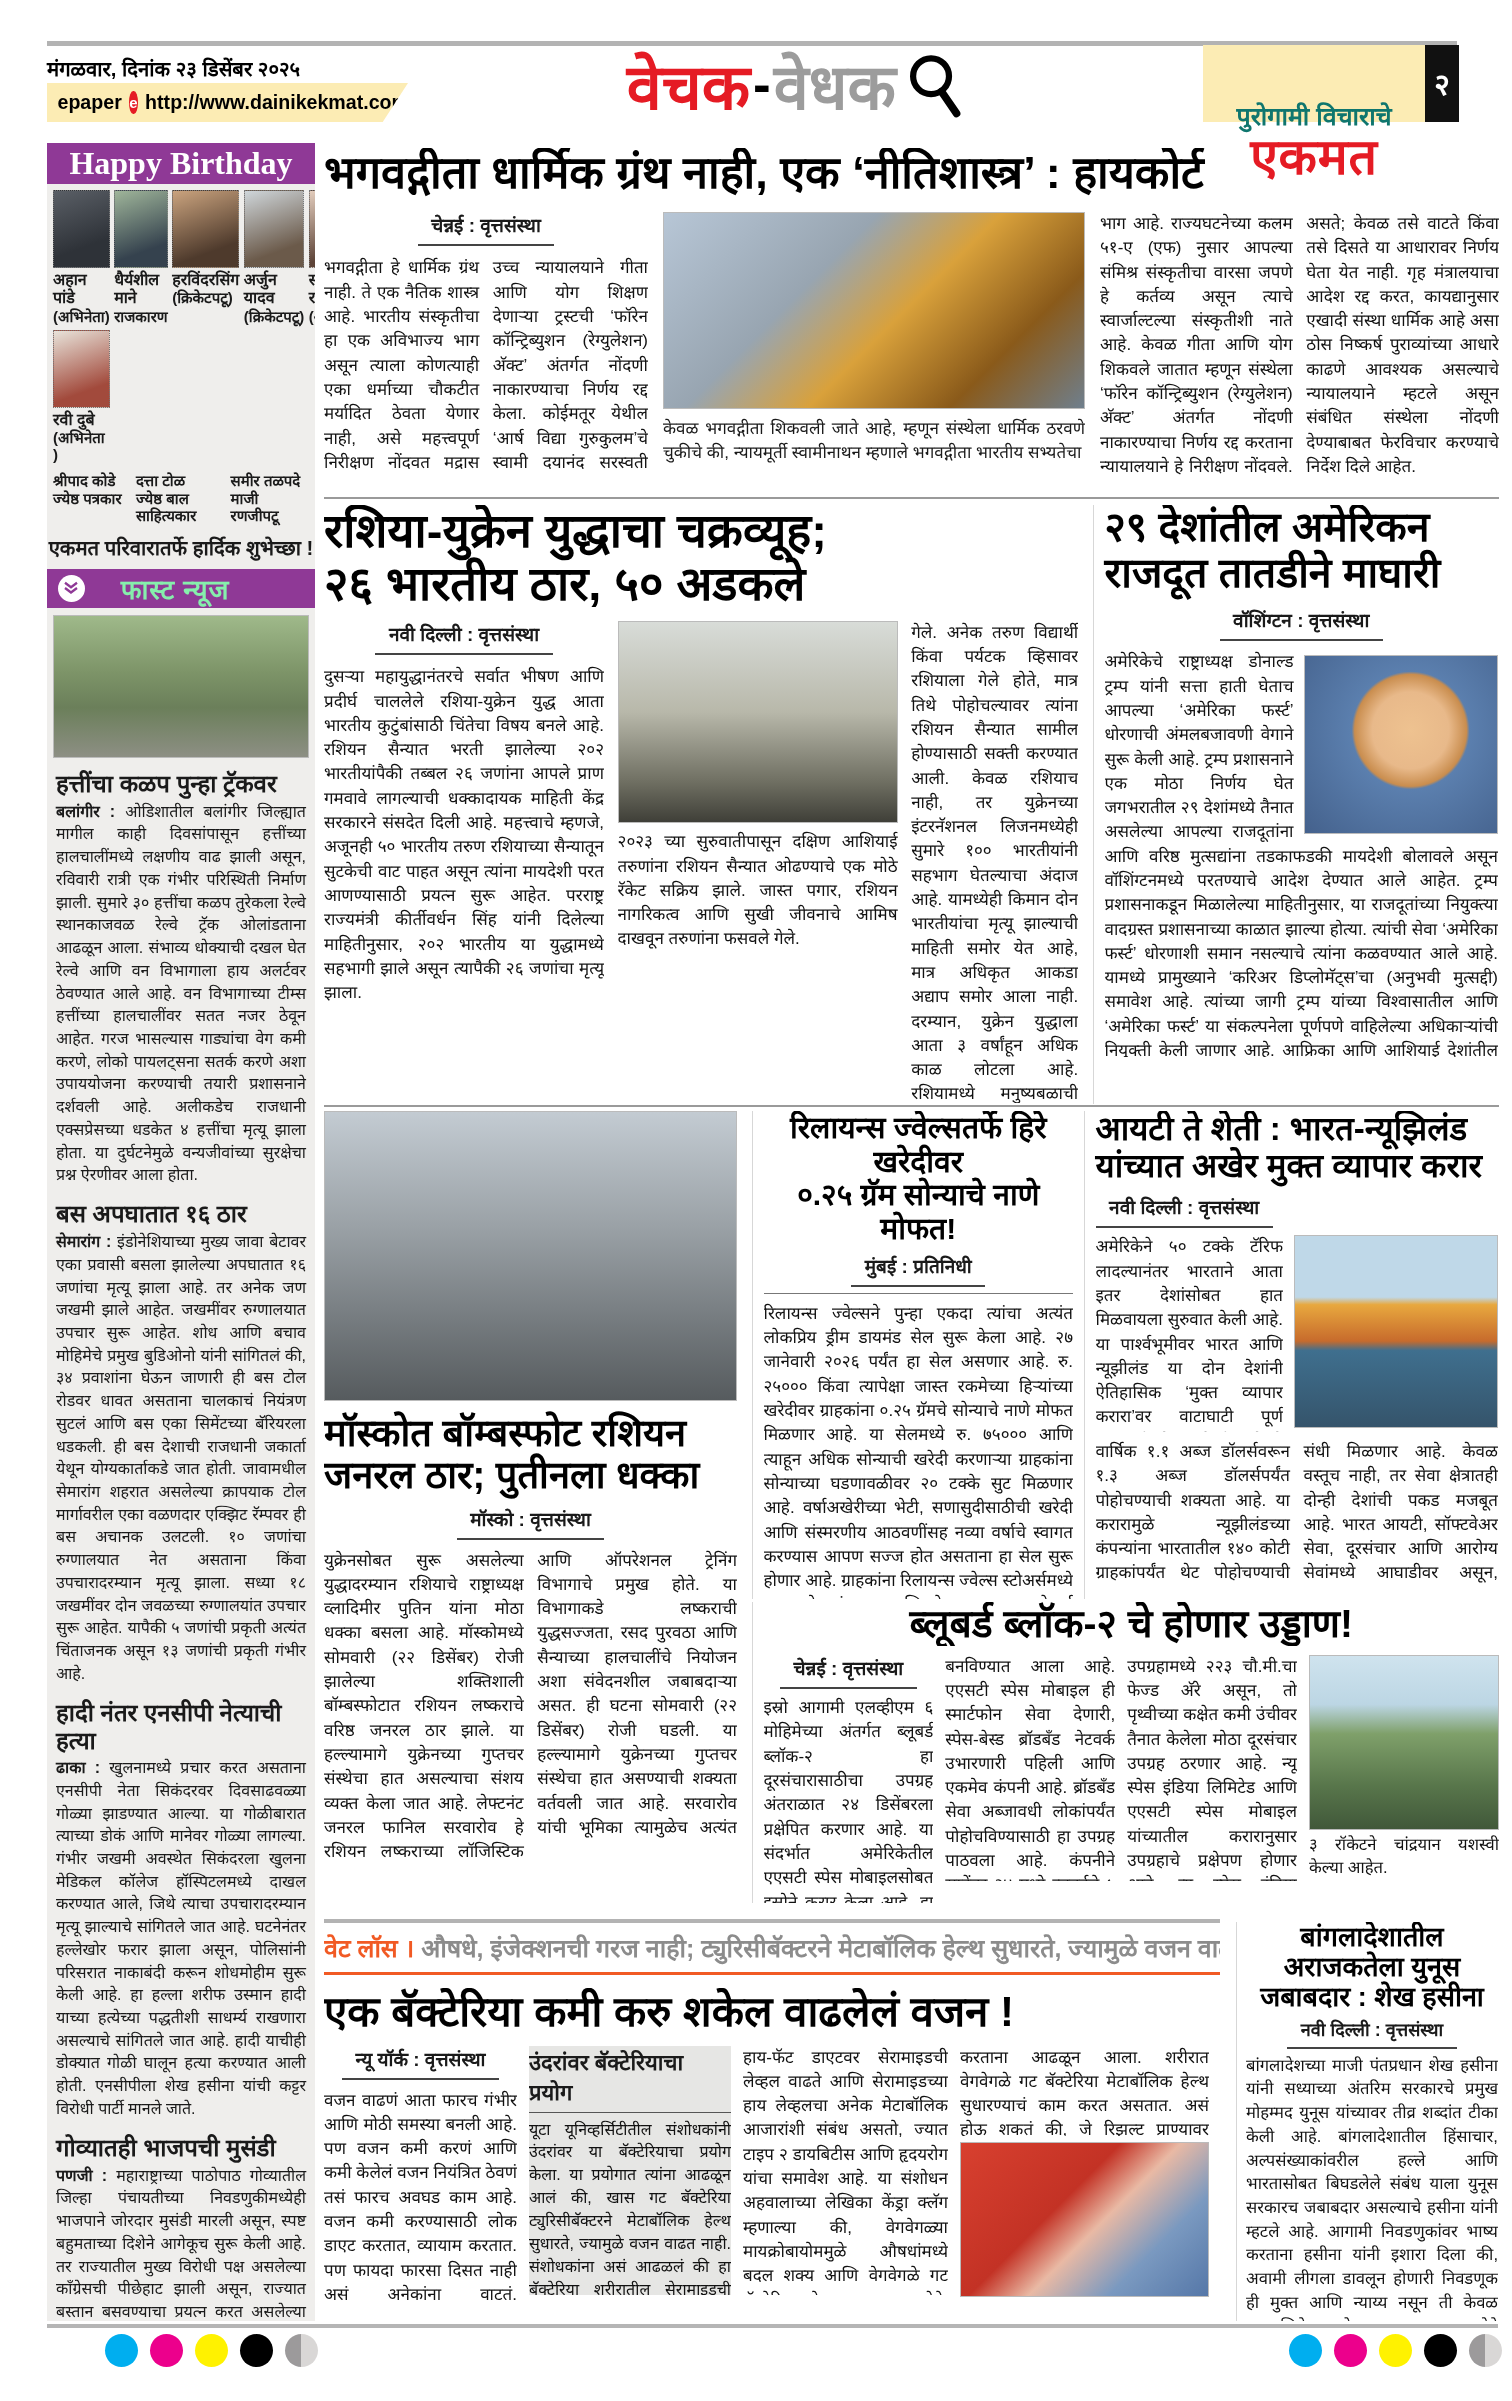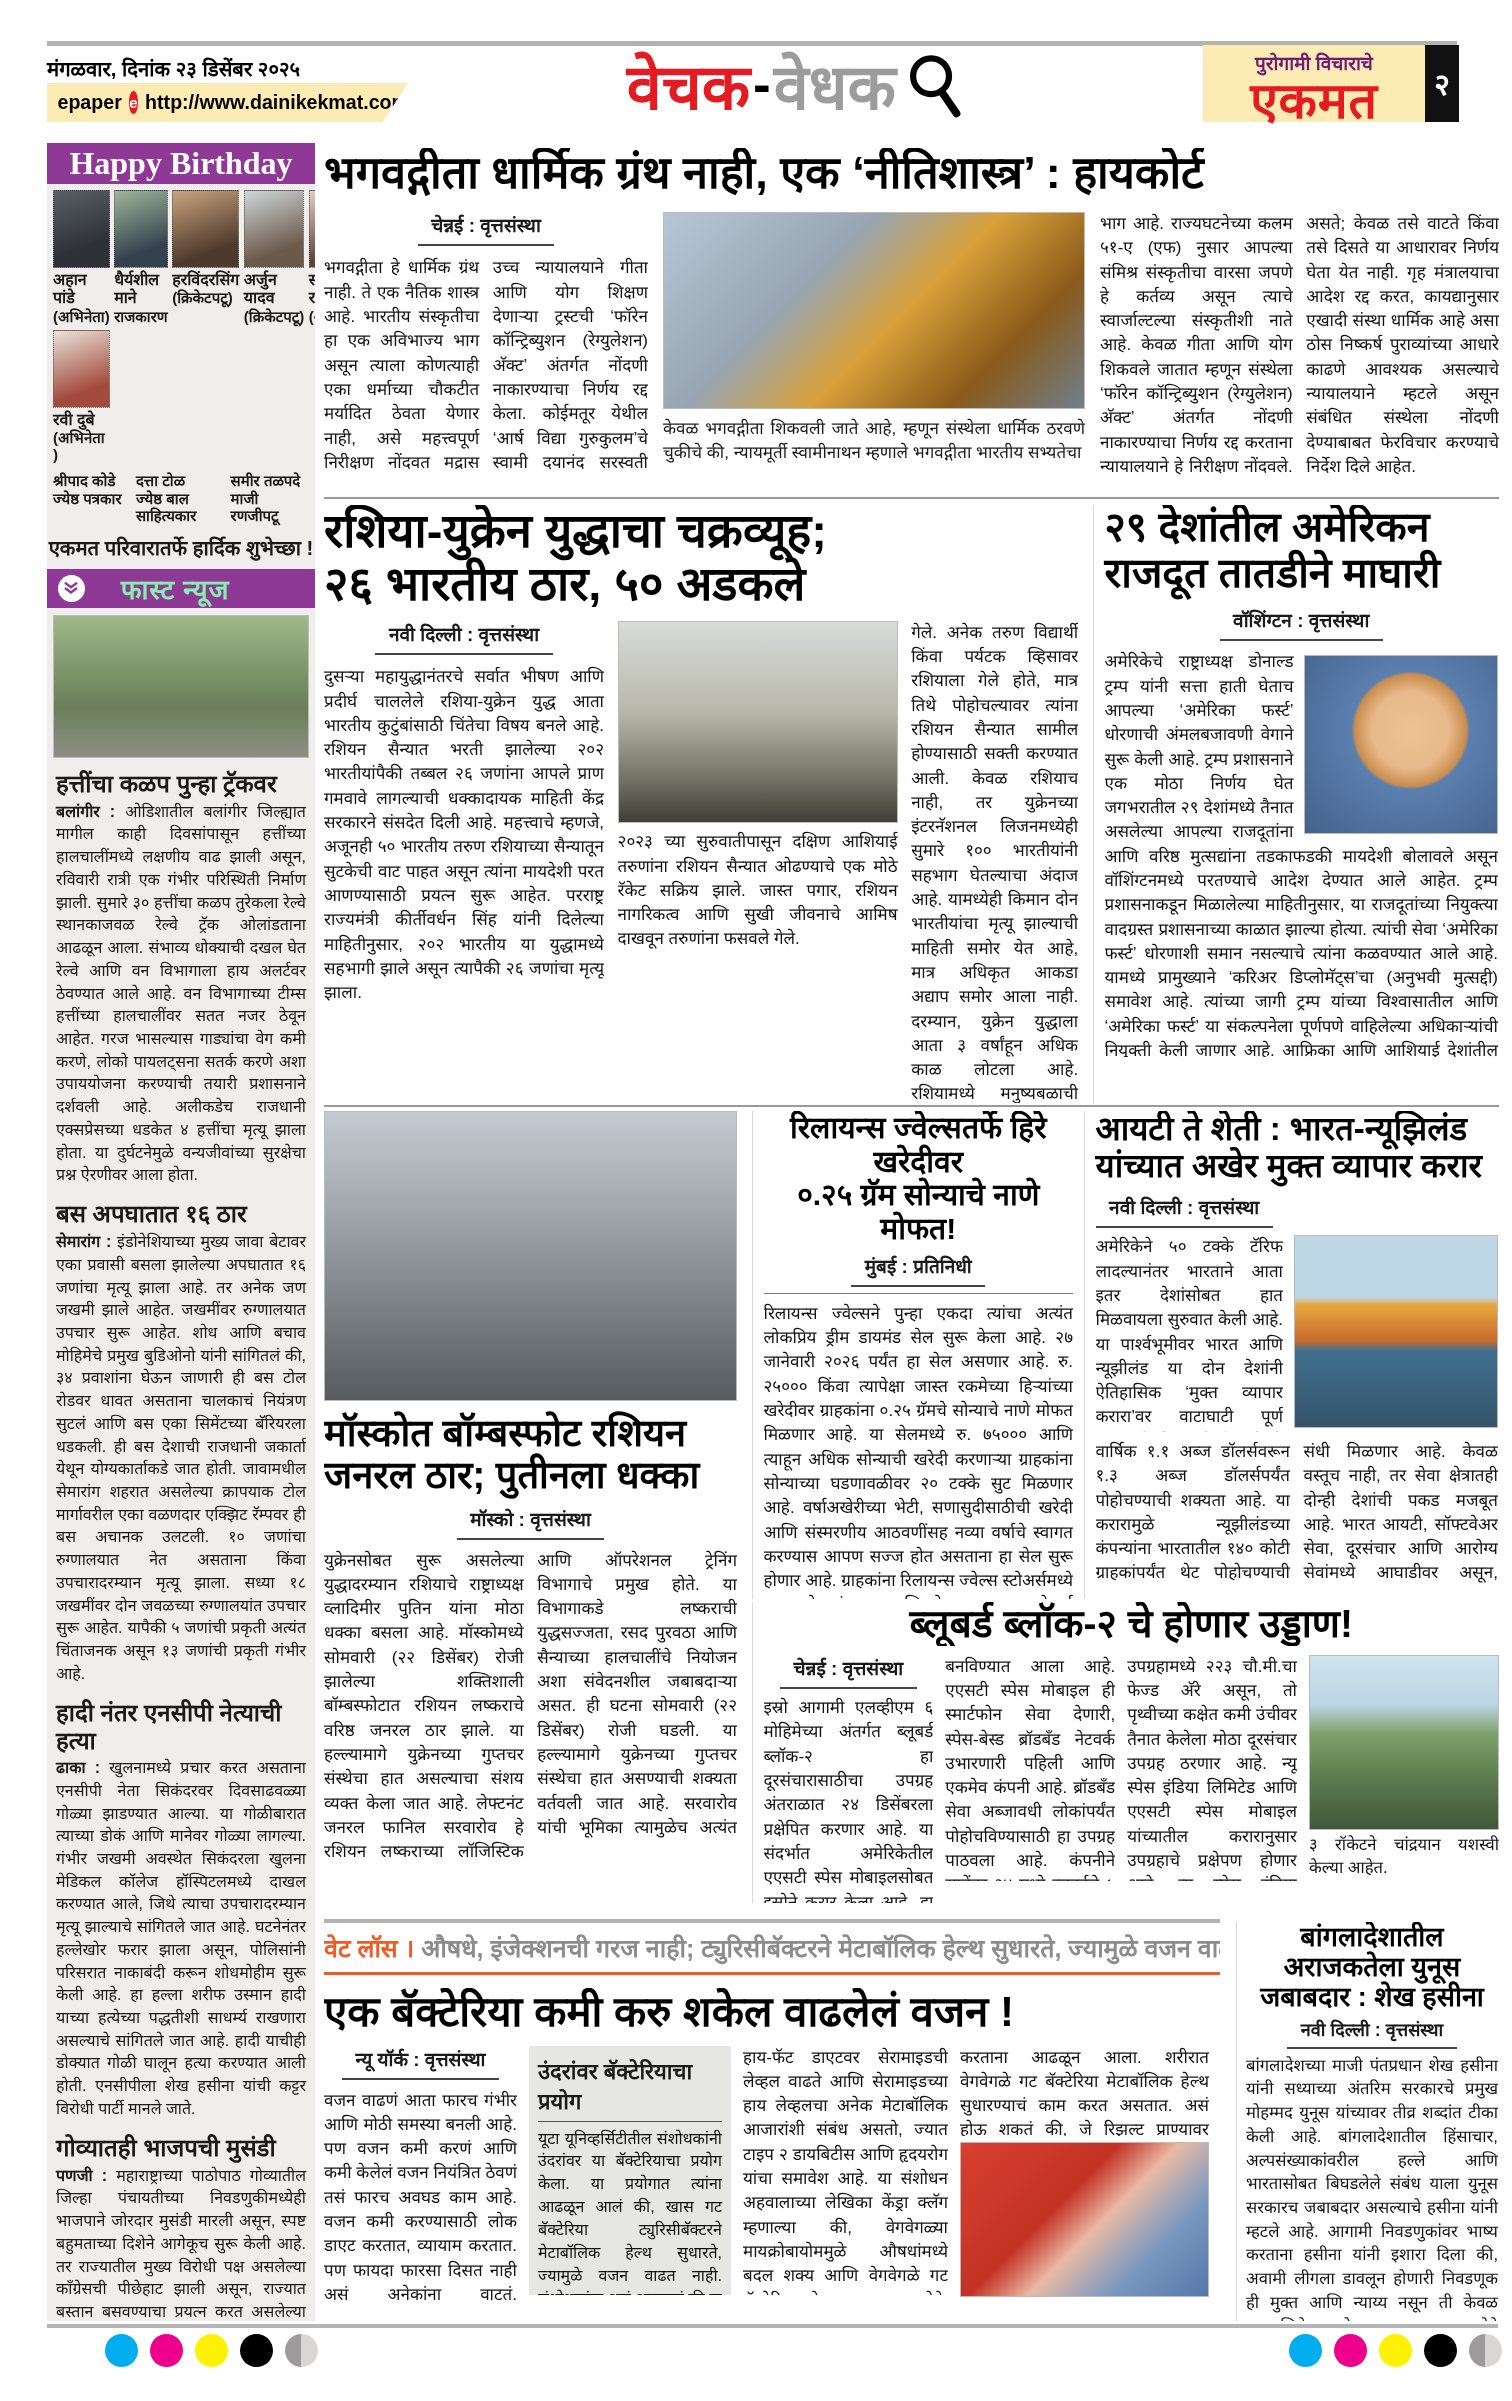--- a/index.html
+++ b/index.html
@@ -16,21 +16,21 @@
   .epaper-ribbon .lbl { font-size:19.6px; font-weight:bold; color:#000; }
   .e-icon { width:22.6px; height:22.6px; border-radius:50%; background:#e51b24; color:#fff; font-weight:bold;
     display:inline-flex; align-items:center; justify-content:center; font-size:15px; }
   .epaper-url { font-size:19.6px; font-weight:bold; color:#000; text-decoration:none; }
   .logo { left:572px; top:44px; width:452px; height:81px; display:flex; align-items:center; justify-content:center; }
   .logo .t1 { color:#e51b24; font-size:63px; font-weight:bold; }
   .logo .sep { color:#000; font-size:53px; font-weight:bold; margin:0 3px; }
   .logo .t2 { color:#9c9c9c; font-size:63px; font-weight:bold; }
   .mag { margin-left:4.5px; }
   .tag-box { left:1203px; top:45px; width:222px; height:77px; background:#fcecb4; text-align:center; padding-top:4.5px; }
-  .tag-box .tg { color:#701a75; font-size:19px; font-weight:bold; }
+  .tag-box .tg { color:#0f766e; font-size:25px; font-weight:bold;margin-top:48px; }
   .tag-box .br { color:#e51b24; font-size:50px; font-weight:bold; line-height:1; letter-spacing:0.8px; }
   .page-strip { left:1425px; top:45px; width:34px; height:77px; background:#111; color:#fff;
     display:flex; align-items:center; justify-content:center; font-size:30px; font-weight:bold; }
 
   
   .sidebar { left:47px; top:143px; width:268px; height:2178px; background:#efeeec; overflow:hidden; }
   .bd-header { background:#8f3996; height:41px; display:flex; align-items:center; justify-content:center; }
   .bd-header span { color:#fff; font-family:"Liberation Serif", serif; font-size:32px; font-weight:bold; }
   .bd-grid { display:grid; grid-template-columns:repeat(5,1fr); gap:4.5px; padding:6px 6px 0 6px; }
   .bd-cell { text-align:left; }
@@ -138,21 +138,21 @@
   .wl { left:324px; top:1919px; width:896px; }
   .wl-rule-top { height:3.8px; background:#b3b3b3; margin-bottom:7.5px; }
   .wl-line { font-size:25px; font-weight:bold; color:#8c8c8c; border-bottom:3.8px solid #f15a24; padding-bottom:7.5px; white-space:nowrap; overflow:hidden; }
   .wl-label { color:#f15a24; }
 
   
   .bact { left:324px; top:1988px; width:896px; height:333px; overflow:hidden; }
   .bact .headline { font-size:42px; }
   .ba-row { display:flex; gap:12px; margin-top:10.5px; }
   .ba-c1 { width:193px; } .ba-c1 .txt { margin-top:9px; height:211px; overflow:hidden; }
-  .ba-box { width:202px; background:#e6e6e4; padding:9px; height:249px; overflow:hidden; }
+  .ba-box { width:202px; background:#e6e6e4; height:249px; overflow:hidden; }
   .ba-box .bt { font-size:22px; font-weight:bold; border-bottom:1.5px solid #555; padding-bottom:6px; margin-bottom:6px; }
   .ba-box .txt { font-size:16px; }
   .ba-c3 { width:205px; } .ba-c3 .txt { height:249px; overflow:hidden; }
   .ba-c4 { width:249px; } .ba-c4 .txt { height:90px; overflow:hidden; }
   .ba-photo { width:249px; height:155px; margin-top:6px; }
 
   
   .bang { left:1236px; top:1922px; width:262px; height:399px; overflow:hidden; border-left:0.8px solid #d7d7d7; padding-left:9px; }
   .bang .headline { font-size:27px; text-align:center; }
   .bang .dateline { font-size:18px; margin:4.5px 0; }

